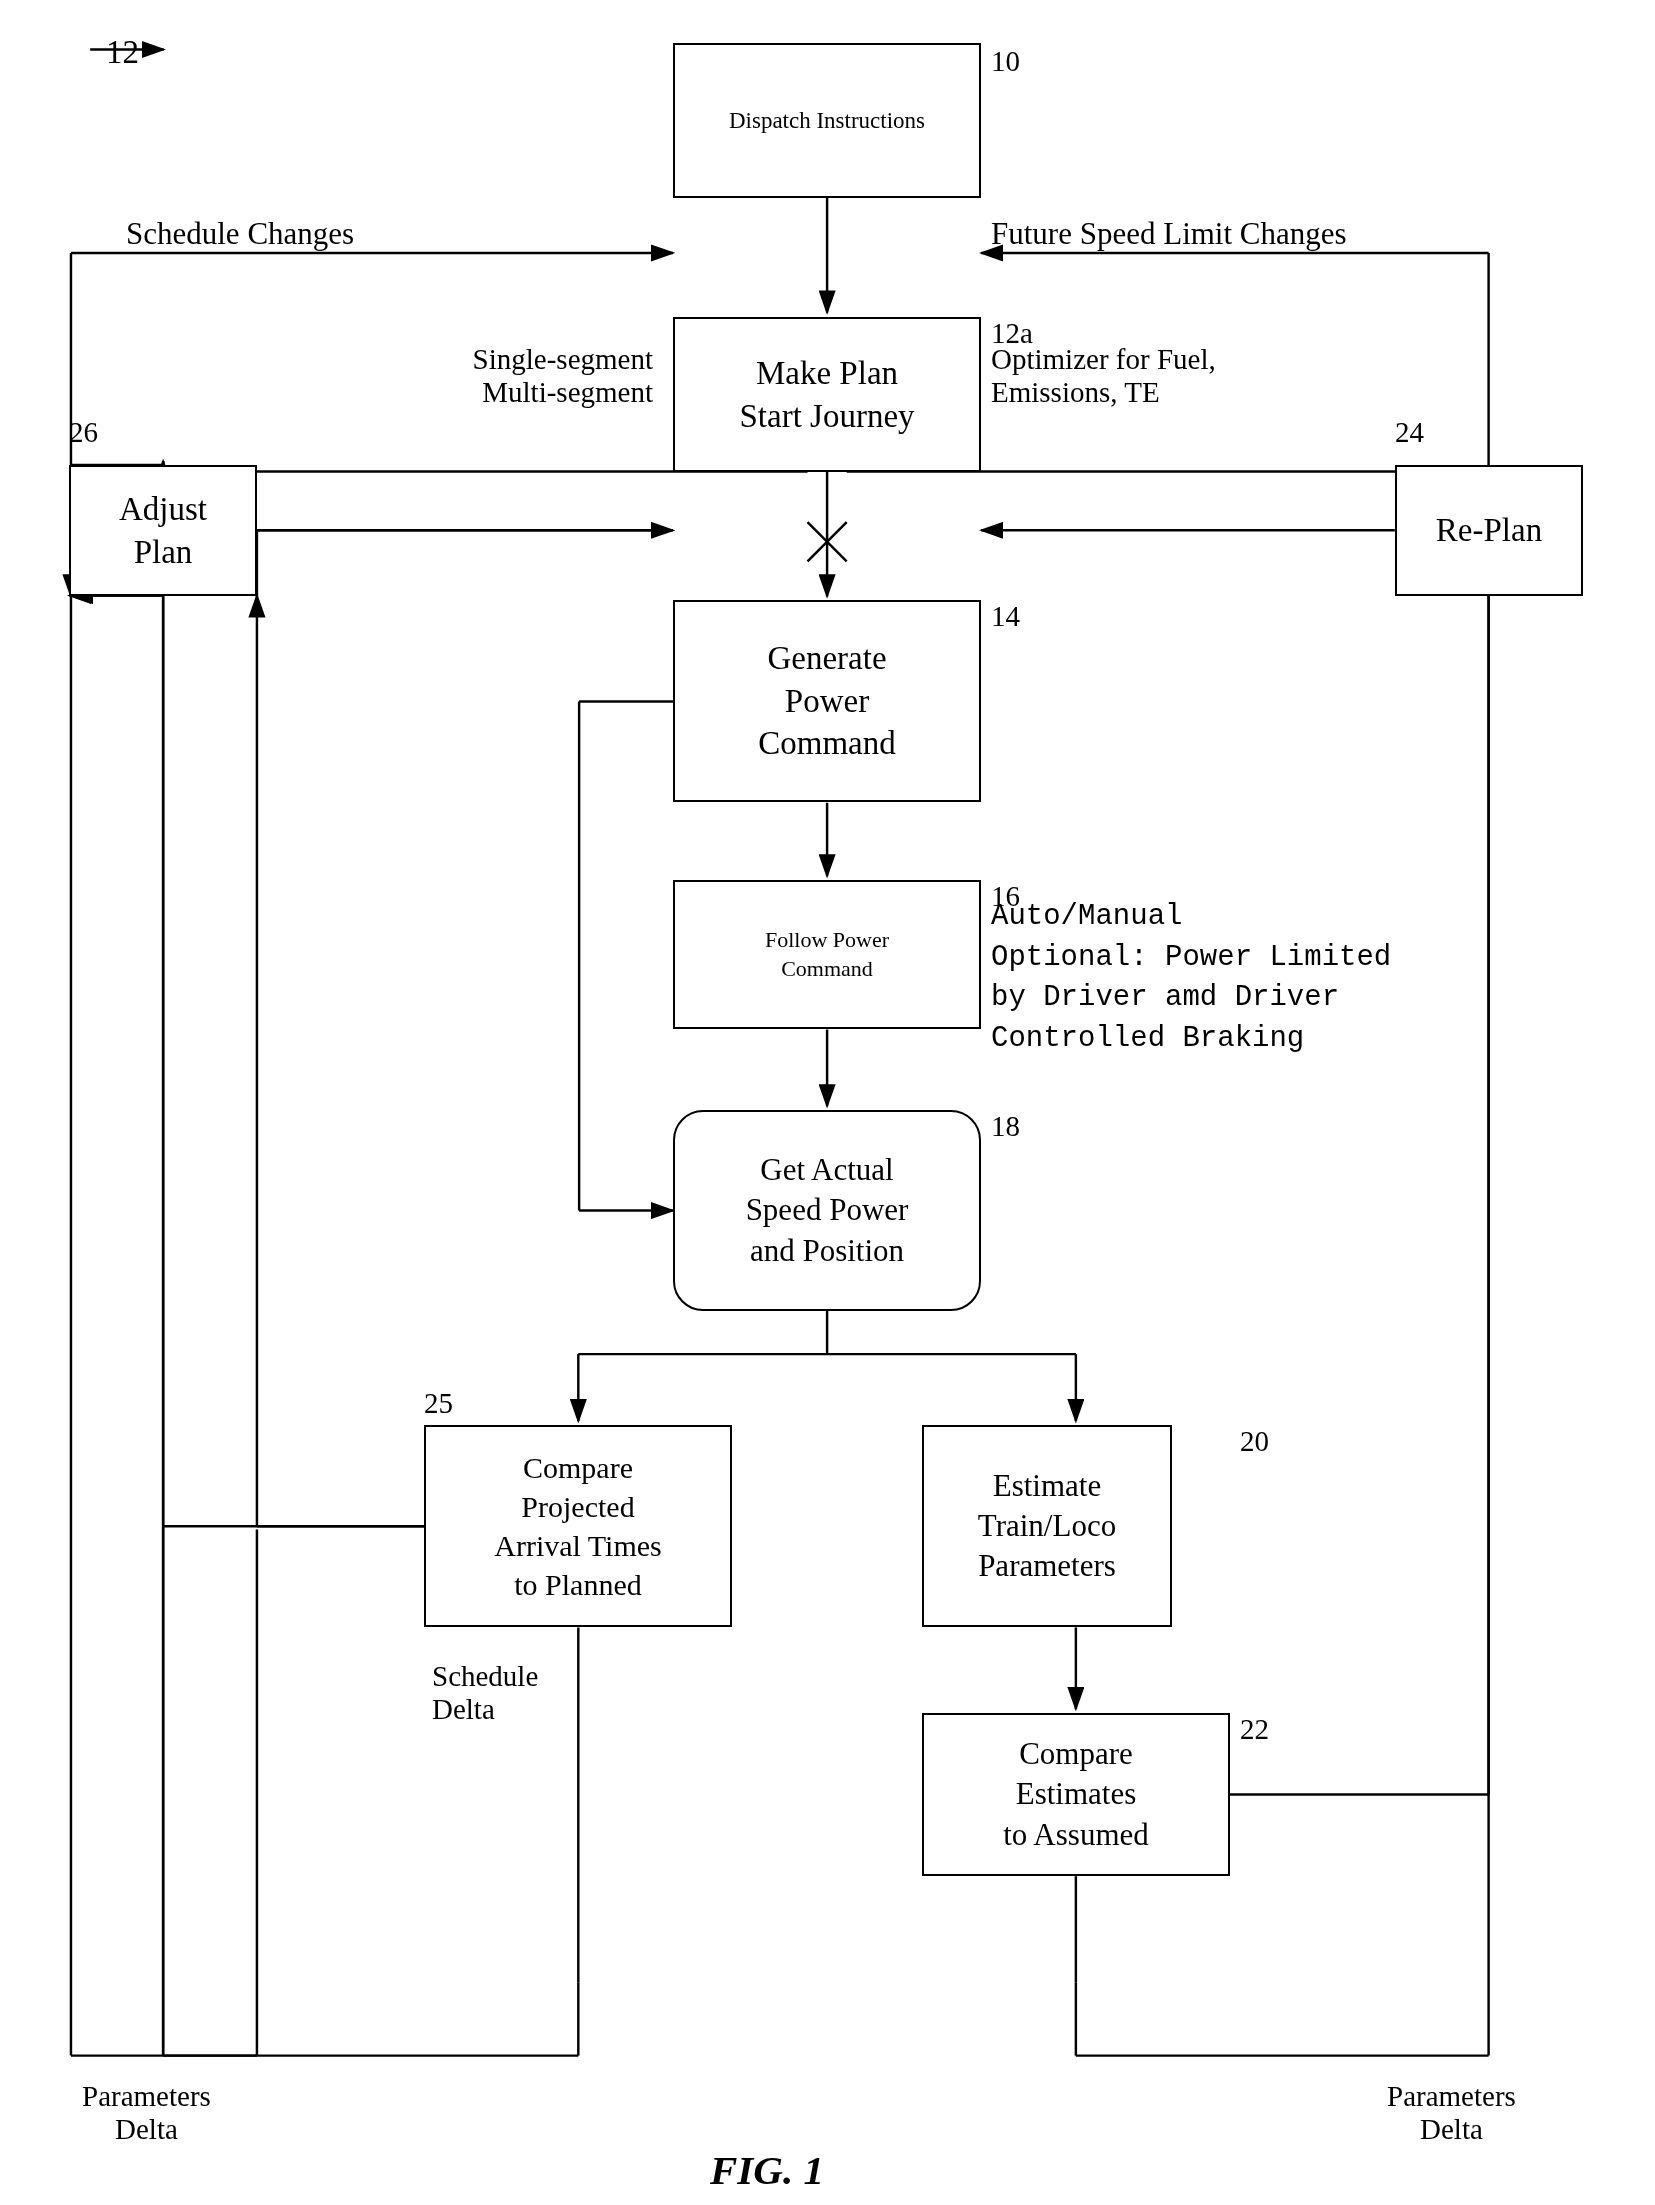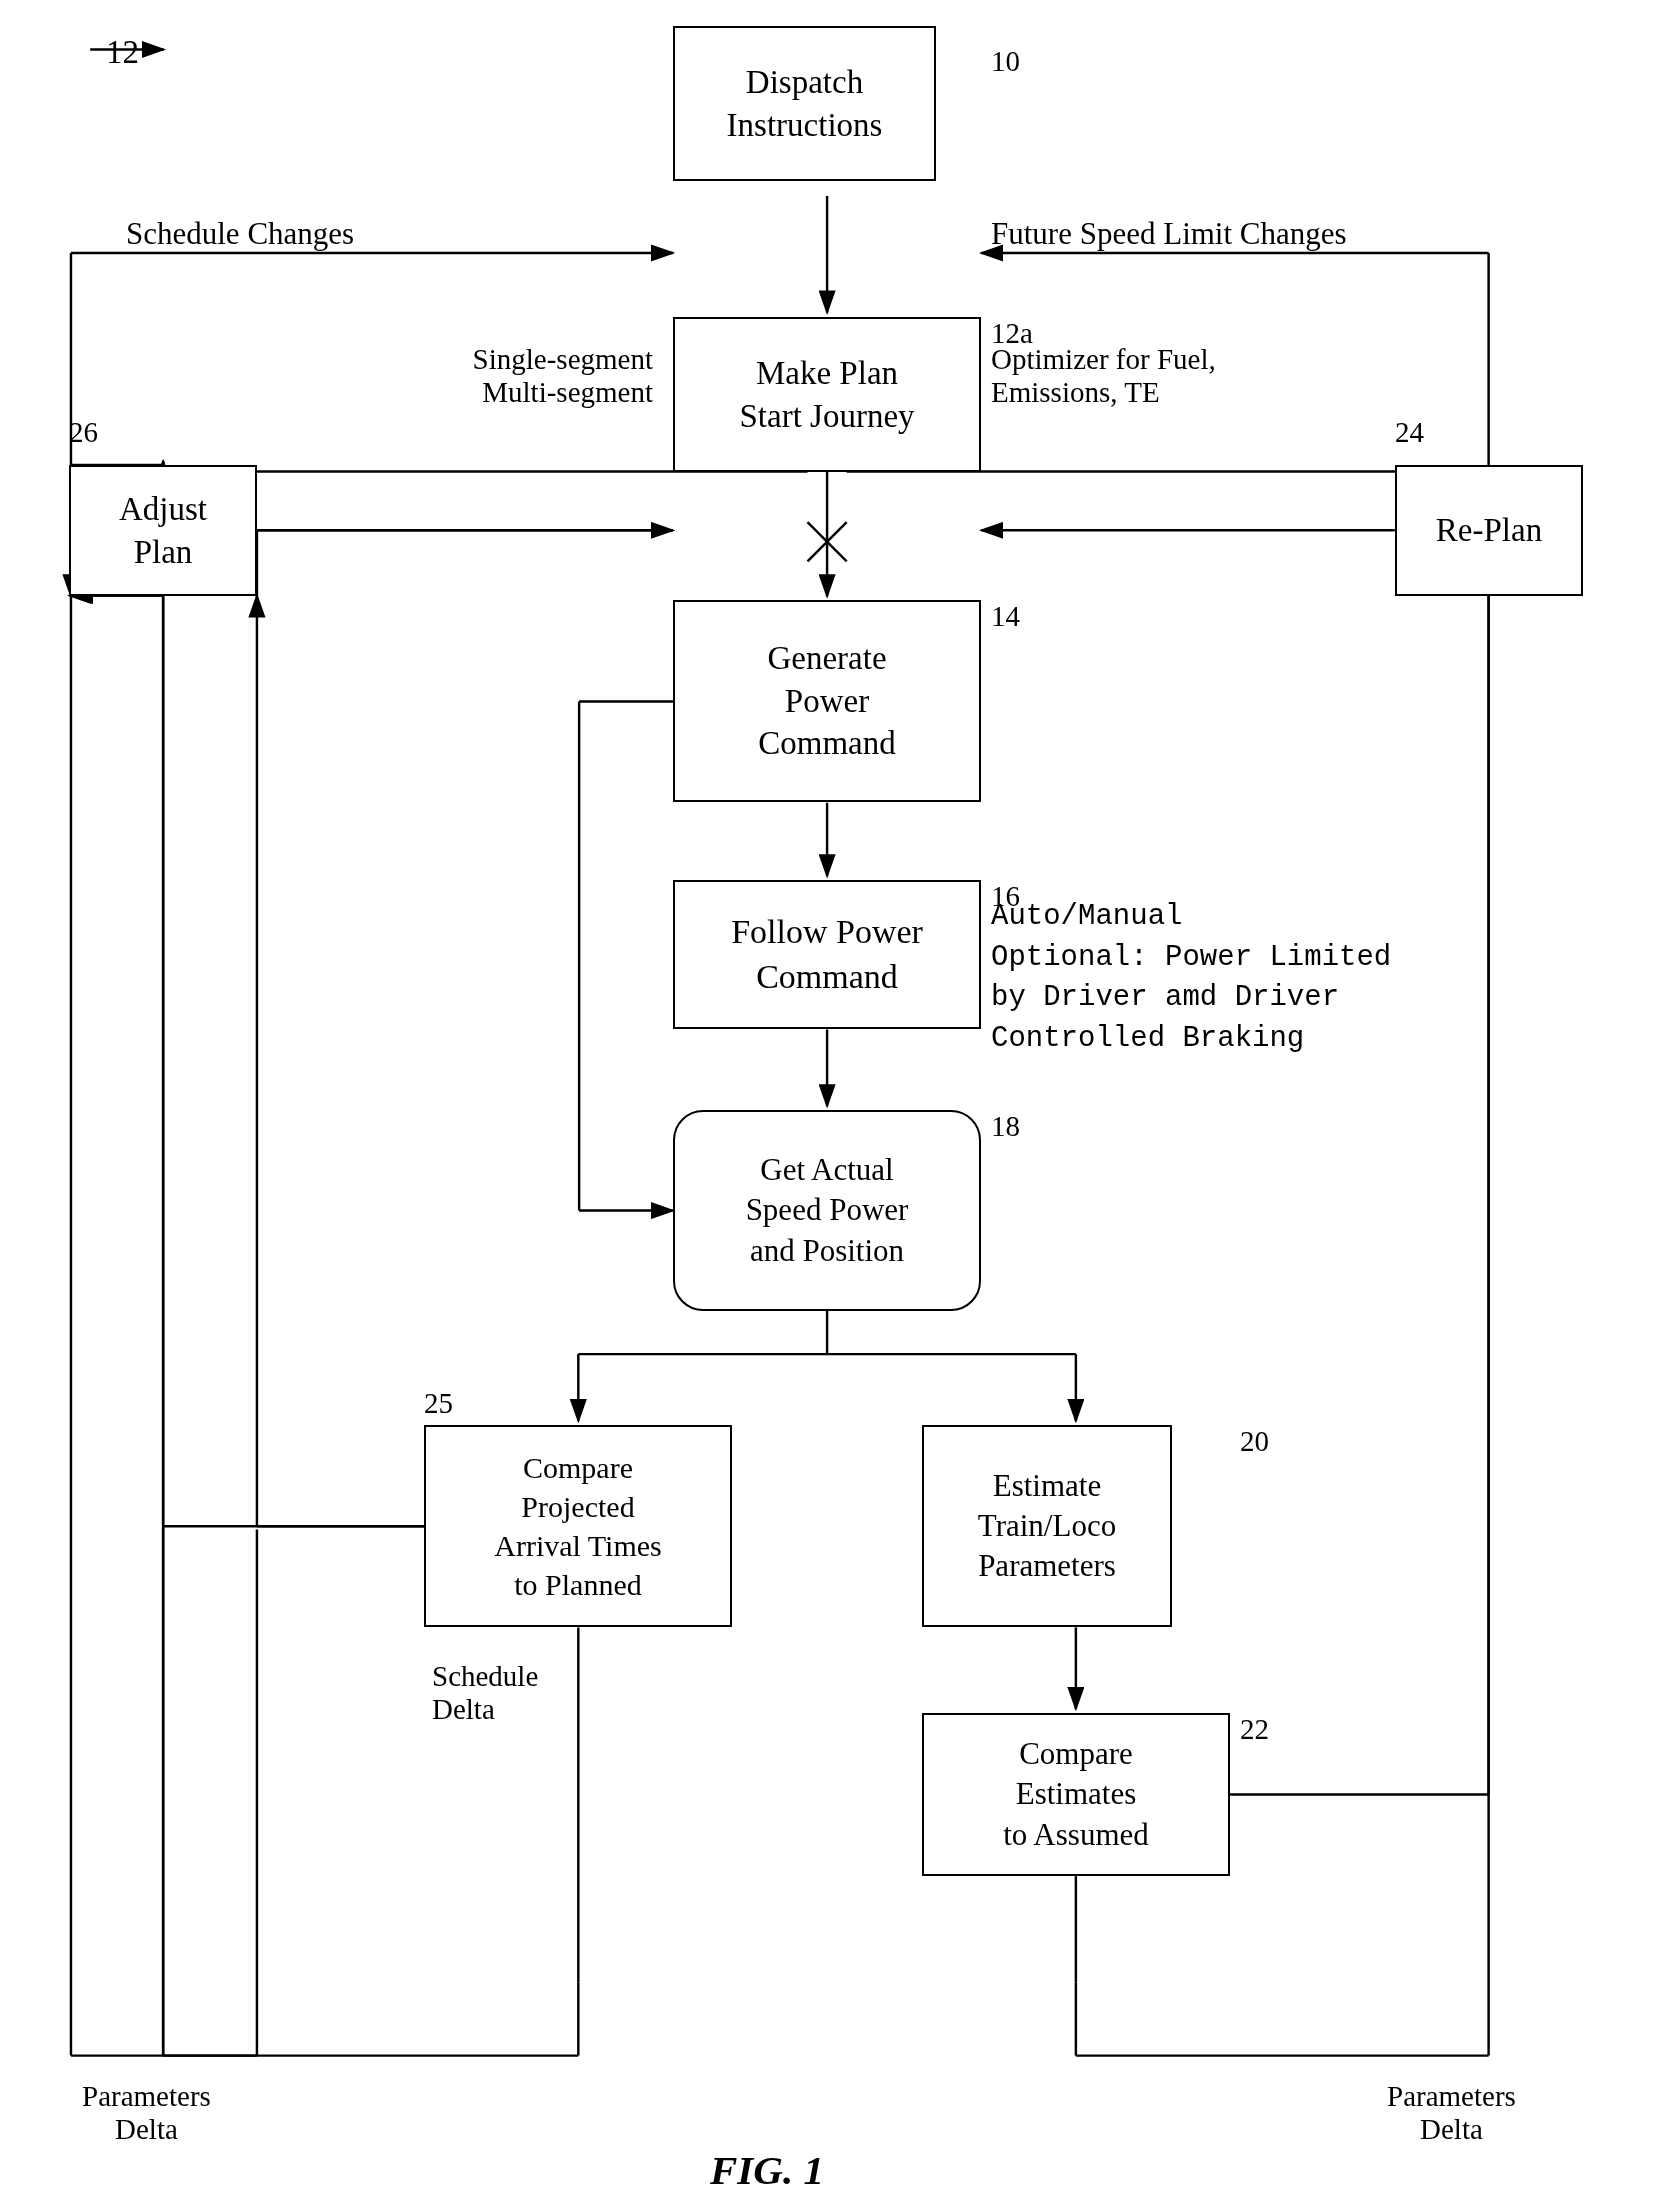--- a/index.html
+++ b/index.html
@@ -152,42 +152,42 @@
     <line x1="1825" y1="310" x2="1825" y2="578" stroke="#000" stroke-width="3"></line>
 
     <line x1="825" y1="860" x2="710" y2="860" stroke="#000" stroke-width="3"></line>
     <line x1="710" y1="860" x2="710" y2="1484" stroke="#000" stroke-width="3"></line>
     <line x1="710" y1="1484" x2="825" y2="1484" stroke="#000" stroke-width="3" marker-end="url(#arrowhead)"></line>
 
     <line x1="1319" y1="2520" x2="1825" y2="2520" stroke="#000" stroke-width="3"></line>
 
   </svg>
 
-  <div class="box" style="left:673px; top:26px; width:263px; height:155px; font-size:33px;">
+  <div class="box" style="left:673px; top:43px; width:308px; height:155px; font-size:23px;">
     <span>Dispatch
 Instructions</span>
   </div>
 
   <div class="box" style="left:673px; top:317px; width:308px; height:155px; font-size:33px;">
     <span>Make Plan<br>Start Journey</span>
   </div>
 
   <div class="box" style="left:69px; top:465px; width:188px; height:131px; font-size:33px;">
     <span>Adjust<br>Plan</span>
   </div>
 
   <div class="box" style="left:1395px; top:465px; width:188px; height:131px; font-size:33px;">
     <span>Re-Plan</span>
   </div>
 
   <div class="box" style="left:673px; top:600px; width:308px; height:202px; font-size:33px;">
     <span>Generate<br>Power<br>Command</span>
   </div>
 
-  <div class="box" style="left:673px; top:880px; width:308px; height:149px; font-size:34px;">
+  <div class="box" style="left:673px; top:880px; width:308px; height:149px; font-size:22px;">
     <span>Follow Power<br>Command</span>
   </div>
 
   <div class="box" style="left:673px; top:1110px; width:308px; height:201px; font-size:31px;border-radius:30px;">
     <span>Get Actual<br>Speed Power<br>and Position</span>
   </div>
 
   <div class="box" style="left:424px; top:1425px; width:308px; height:202px; font-size:30px;">
     <span>Compare<br>Projected<br>Arrival Times<br>to Planned</span>
   </div>

